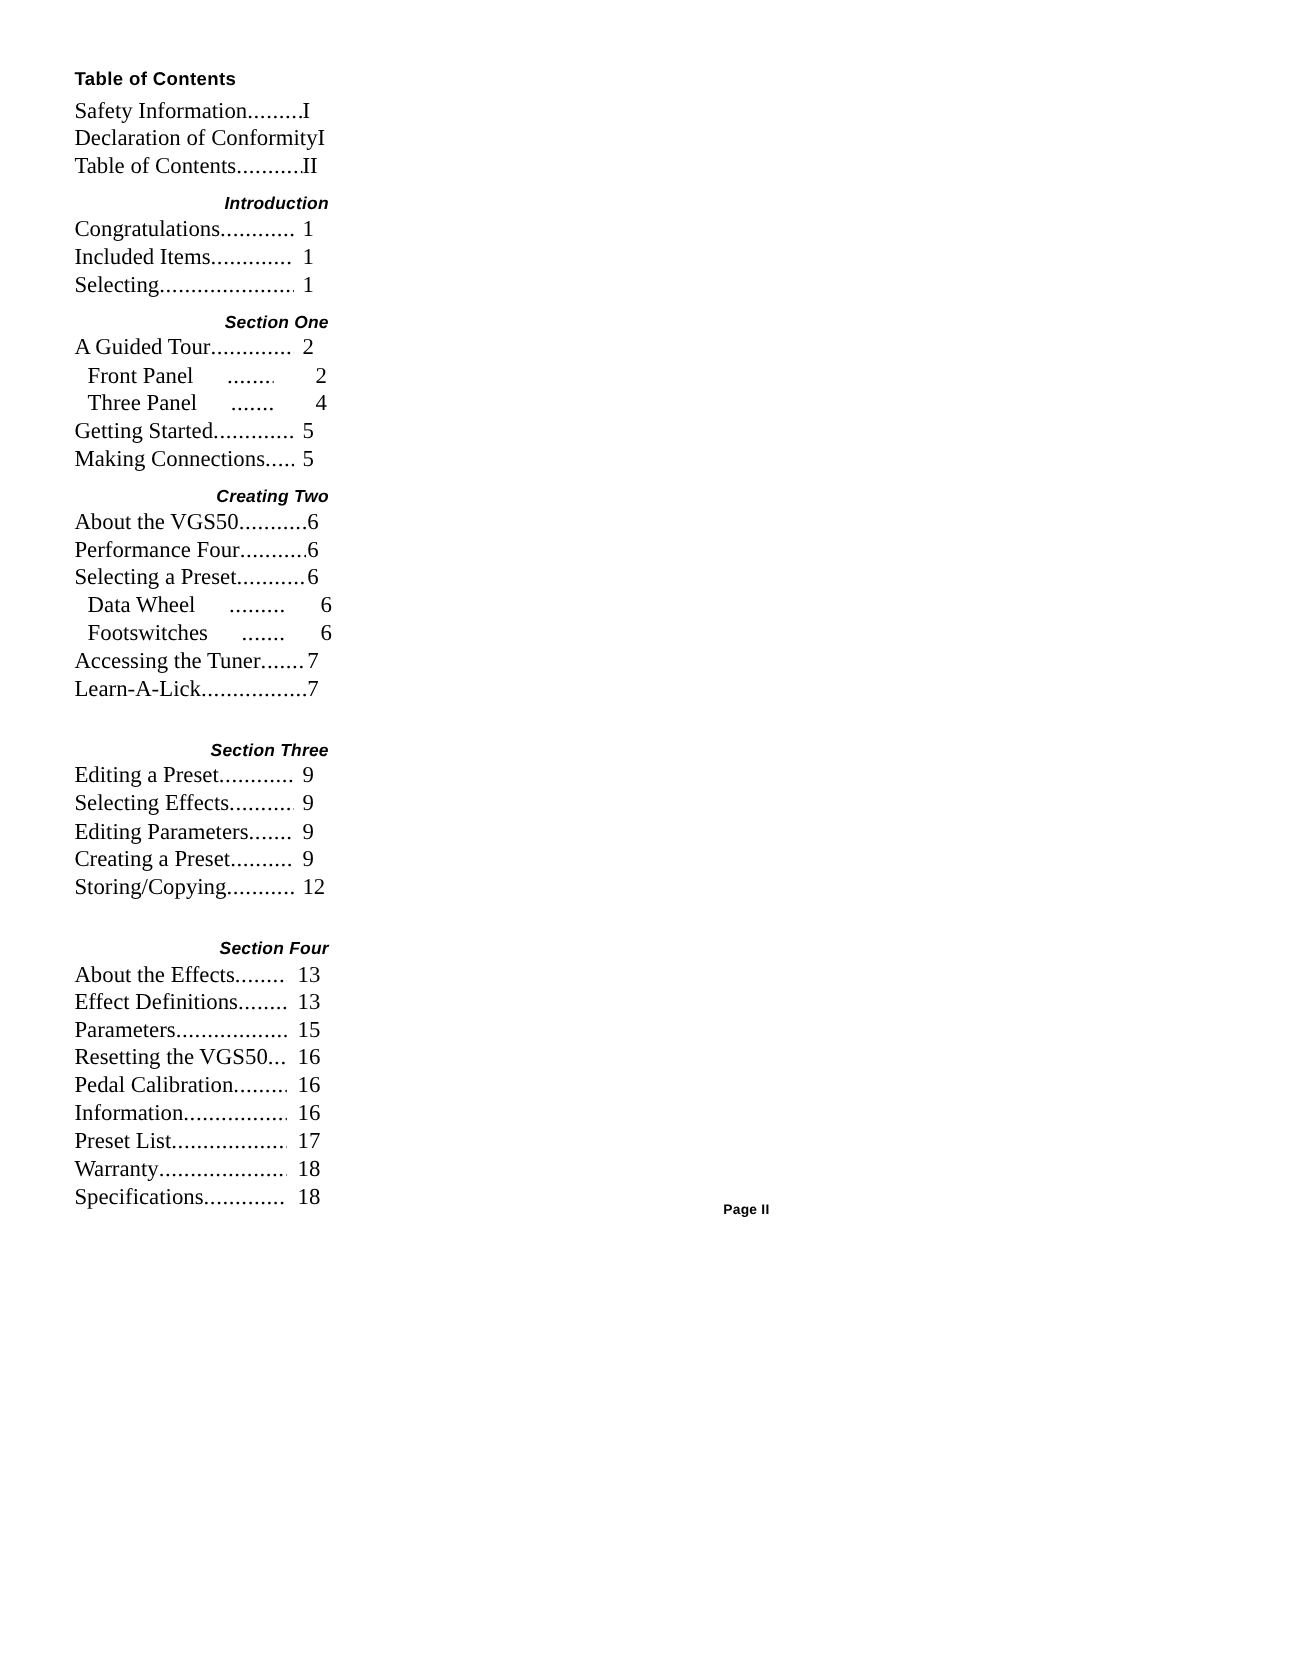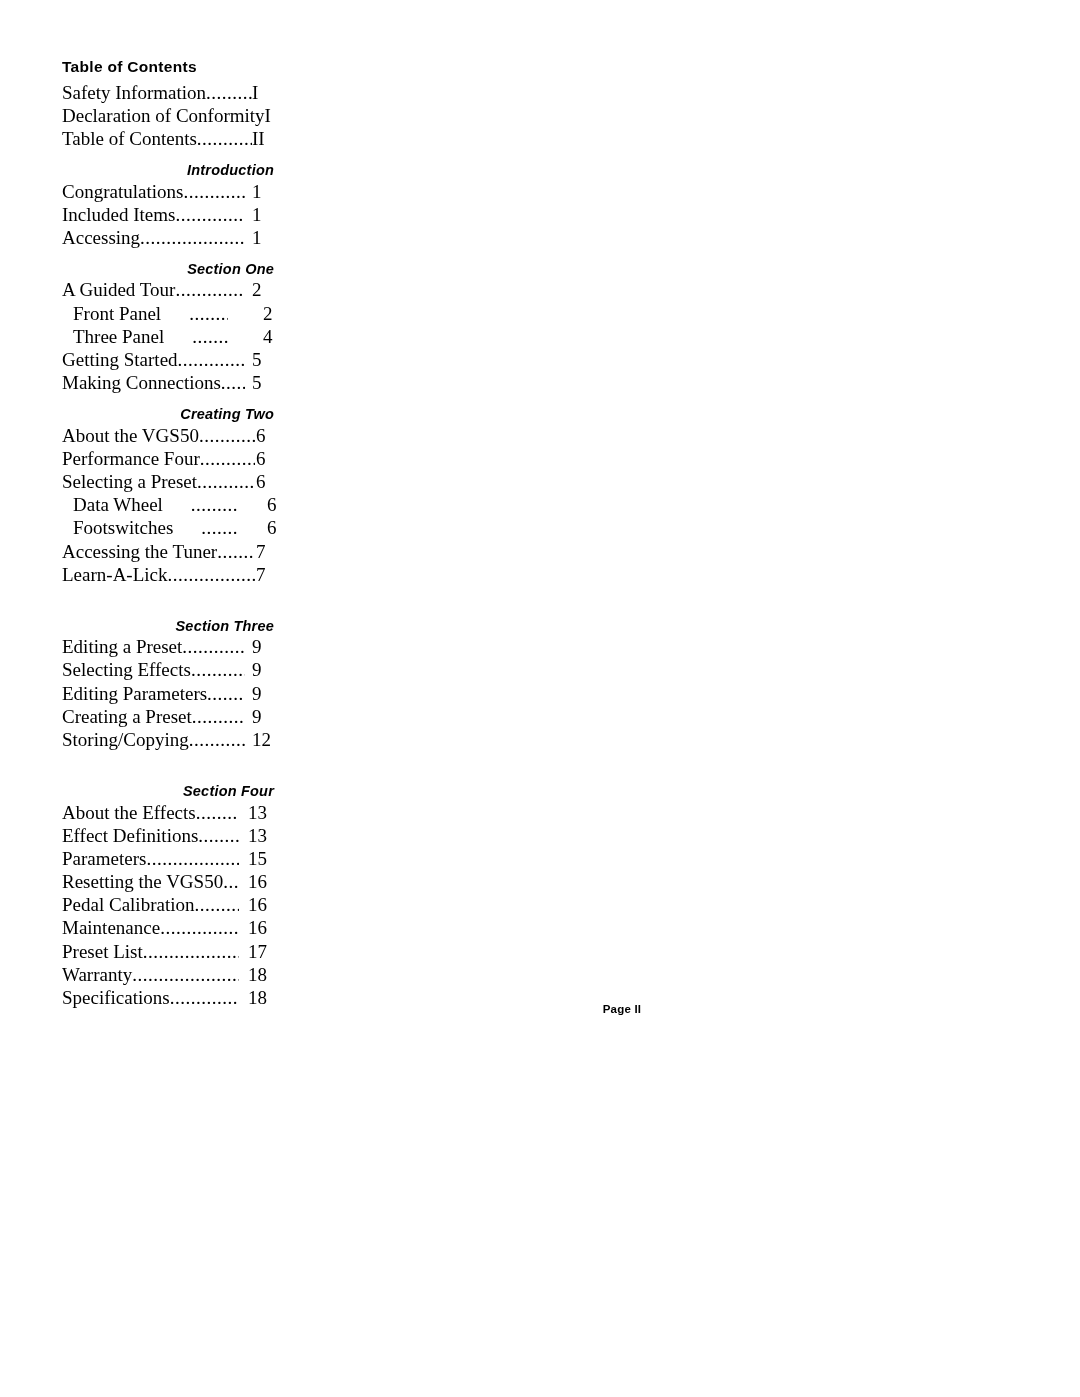--- a/index.html
+++ b/index.html
@@ -140,21 +140,21 @@
           <span class="etitle">Congratulations</span>
           <span class="leader">................................................................................</span>
           <span class="epage">1</span>
         </div>
         <div class="entry grp-num1">
           <span class="etitle">Included Items</span>
           <span class="leader">................................................................................</span>
           <span class="epage">1</span>
         </div>
         <div class="entry grp-num1">
-          <span class="etitle">Accessing</span>
+          <span class="etitle">Selecting</span>
           <span class="leader">................................................................................</span>
           <span class="epage">1</span>
         </div>
         <div class="section-heading gap-sm">Section One</div>
         <div class="entry grp-num1">
           <span class="etitle">A Guided Tour</span>
           <span class="leader">................................................................................</span>
           <span class="epage">2</span>
         </div>
         <div class="entry grp-num1 indent">
@@ -259,21 +259,21 @@
           <span class="etitle">Resetting the VGS50</span>
           <span class="leader">................................................................................</span>
           <span class="epage">16</span>
         </div>
         <div class="entry grp-num2">
           <span class="etitle">Pedal Calibration</span>
           <span class="leader">................................................................................</span>
           <span class="epage">16</span>
         </div>
         <div class="entry grp-num2">
-          <span class="etitle">Maintenance</span>
+          <span class="etitle">Information</span>
           <span class="leader">................................................................................</span>
           <span class="epage">16</span>
         </div>
         <div class="entry grp-num2">
           <span class="etitle">Preset List</span>
           <span class="leader">................................................................................</span>
           <span class="epage">17</span>
         </div>
         <div class="entry grp-num2">
           <span class="etitle">Warranty</span>

